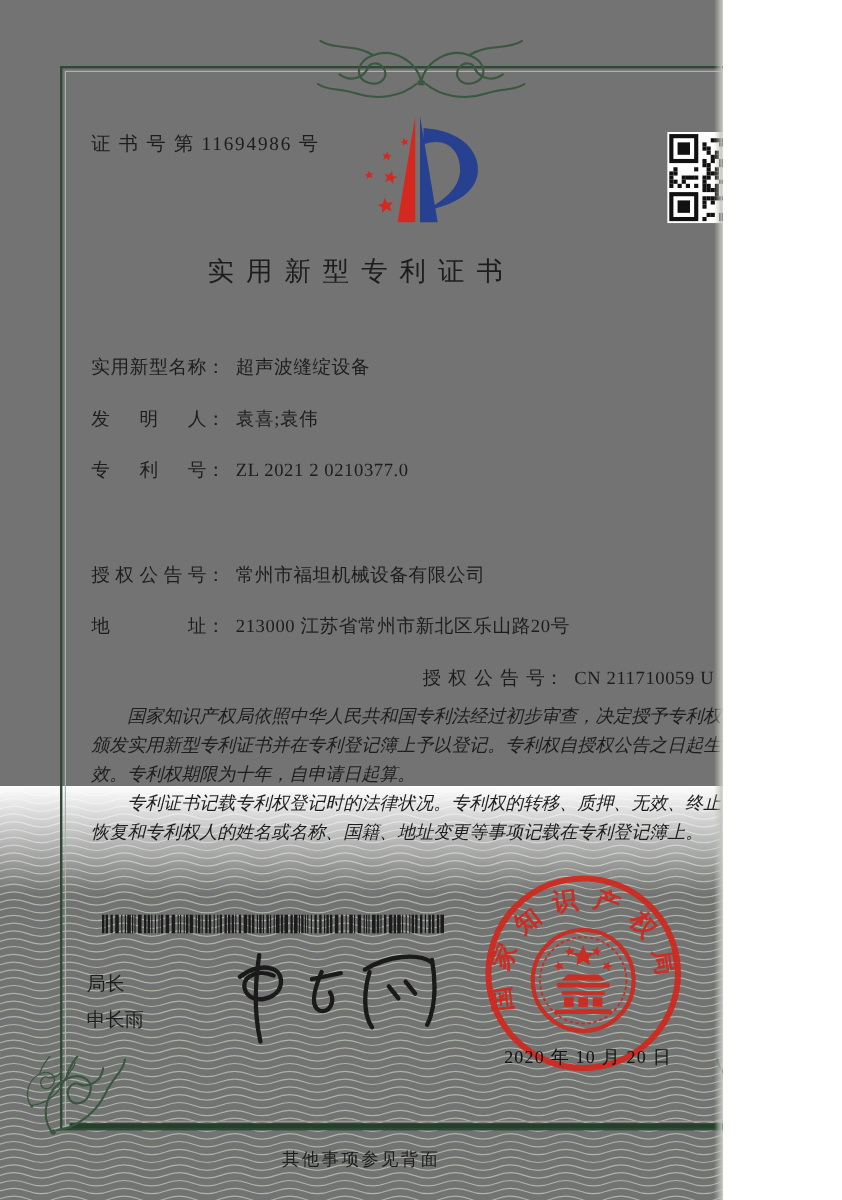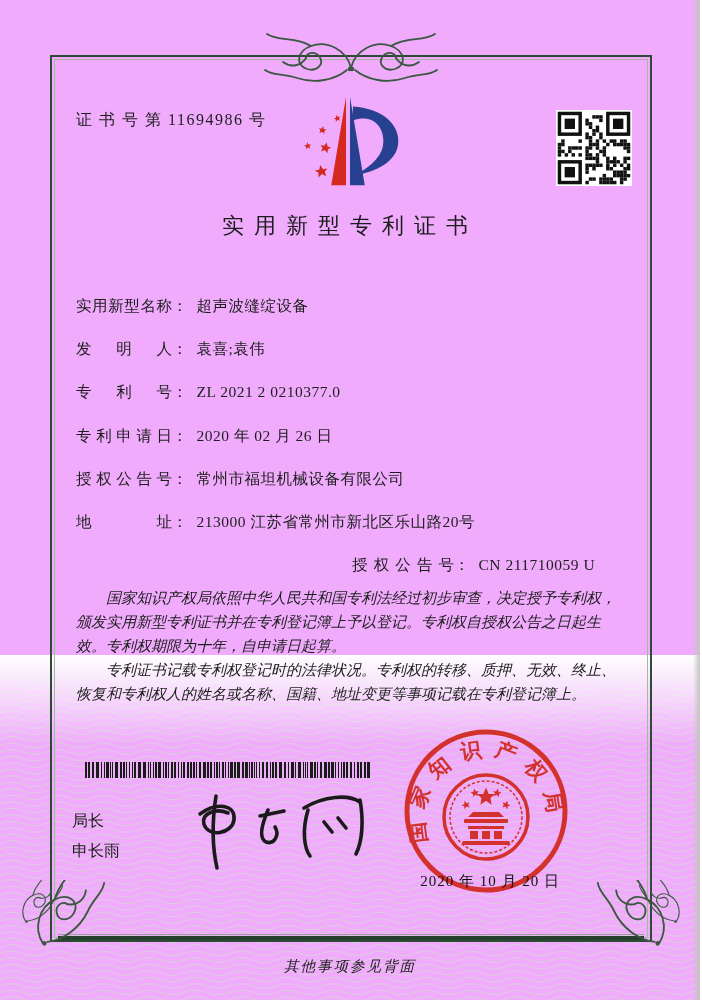--- a/index.html
+++ b/index.html
@@ -1,16 +1,16 @@
 <!DOCTYPE html>
 <html><head>
 <meta charset="utf-8">
 <style>
   html,body{margin:0;padding:0;background:#ffffff;}
-  .page{position:relative;width:700px;height:1000px;background:#f0abfc;overflow:hidden;
+  .page{position:relative;width:602px;height:1000px;background:#737373;overflow:hidden;
         font-family:"Liberation Serif","DejaVu Serif",serif;color:#1d1d1d;}
   .texture{position:absolute;left:0;top:655px;width:702px;height:345px;z-index:0;}
   .texture-fade{position:absolute;left:0;top:655px;width:702px;height:90px;z-index:0;
         background:linear-gradient(to bottom,#fefefe 0%,rgba(254,254,254,0) 100%);}
   .edge-right{position:absolute;right:0;top:0;width:7px;height:100%;z-index:5;
         background:linear-gradient(to right,rgba(185,188,180,0),#c2c5bc);}
   .frame{position:absolute;left:50px;top:55px;width:598px;height:883px;
         border:2px solid #2c4a35;z-index:1;}
   .frame-inner{position:absolute;left:2px;top:2px;right:2px;bottom:2px;border:1px solid #a9b3a7;}
   .bottom-rule-light{position:absolute;left:58px;top:934px;width:586px;height:1px;background:#97a096;z-index:2;}
@@ -31,21 +31,21 @@
   .body-text p{margin:0;text-indent:2em;}
   .barcode{position:absolute;left:85px;top:762px;width:290px;height:16px;z-index:2;}
   .director{position:absolute;left:72px;top:806px;font-size:16px;line-height:1.9;z-index:2;}
   .signature{position:absolute;left:172px;top:772px;z-index:2;}
   .seal{position:absolute;left:400px;top:725px;z-index:2;opacity:0.93;}
   .seal-date{position:absolute;left:408px;top:872px;width:164px;text-align:center;
         font-size:15px;letter-spacing:1px;color:#111;z-index:3;}
   .page-info{position:absolute;left:0;top:913px;width:100%;text-align:center;
         font-size:13.5px;letter-spacing:1px;z-index:2;}
   .back-note{position:absolute;left:0;top:957px;width:100%;text-align:center;
-        font-size:14.5px;font-style:italic;letter-spacing:2px;z-index:2;}
+        font-size:14.5px;letter-spacing:2px;z-index:2;}
 </style>
 </head>
 <body>
 
 <div class="page">
 
   <svg class="texture" id="waves">
       <path d="M0,6.0 q11.5,-4.5 23,0 q11.5,4.5 23,0 q11.5,-4.5 23,0 q11.5,4.5 23,0 q11.5,-4.5 23,0 q11.5,4.5 23,0 q11.5,-4.5 23,0 q11.5,4.5 23,0 q11.5,-4.5 23,0 q11.5,4.5 23,0 q11.5,-4.5 23,0 q11.5,4.5 23,0 q11.5,-4.5 23,0 q11.5,4.5 23,0 q11.5,-4.5 23,0 q11.5,4.5 23,0 q11.5,-4.5 23,0 q11.5,4.5 23,0 q11.5,-4.5 23,0 q11.5,4.5 23,0 q11.5,-4.5 23,0 q11.5,4.5 23,0 q11.5,-4.5 23,0 q11.5,4.5 23,0 q11.5,-4.5 23,0 q11.5,4.5 23,0 q11.5,-4.5 23,0 q11.5,4.5 23,0 q11.5,-4.5 23,0 q11.5,4.5 23,0 q11.5,-4.5 23,0" fill="none" stroke="#cfe2c6" stroke-width="1" opacity="0.6"></path>
       <path d="M0,12.5 q11.5,-4.5 23,0 q11.5,4.5 23,0 q11.5,-4.5 23,0 q11.5,4.5 23,0 q11.5,-4.5 23,0 q11.5,4.5 23,0 q11.5,-4.5 23,0 q11.5,4.5 23,0 q11.5,-4.5 23,0 q11.5,4.5 23,0 q11.5,-4.5 23,0 q11.5,4.5 23,0 q11.5,-4.5 23,0 q11.5,4.5 23,0 q11.5,-4.5 23,0 q11.5,4.5 23,0 q11.5,-4.5 23,0 q11.5,4.5 23,0 q11.5,-4.5 23,0 q11.5,4.5 23,0 q11.5,-4.5 23,0 q11.5,4.5 23,0 q11.5,-4.5 23,0 q11.5,4.5 23,0 q11.5,-4.5 23,0 q11.5,4.5 23,0 q11.5,-4.5 23,0 q11.5,4.5 23,0 q11.5,-4.5 23,0 q11.5,4.5 23,0 q11.5,-4.5 23,0" fill="none" stroke="#cfe2c6" stroke-width="1" opacity="0.6"></path>
       <path d="M0,19.0 q11.5,-4.5 23,0 q11.5,4.5 23,0 q11.5,-4.5 23,0 q11.5,4.5 23,0 q11.5,-4.5 23,0 q11.5,4.5 23,0 q11.5,-4.5 23,0 q11.5,4.5 23,0 q11.5,-4.5 23,0 q11.5,4.5 23,0 q11.5,-4.5 23,0 q11.5,4.5 23,0 q11.5,-4.5 23,0 q11.5,4.5 23,0 q11.5,-4.5 23,0 q11.5,4.5 23,0 q11.5,-4.5 23,0 q11.5,4.5 23,0 q11.5,-4.5 23,0 q11.5,4.5 23,0 q11.5,-4.5 23,0 q11.5,4.5 23,0 q11.5,-4.5 23,0 q11.5,4.5 23,0 q11.5,-4.5 23,0 q11.5,4.5 23,0 q11.5,-4.5 23,0 q11.5,4.5 23,0 q11.5,-4.5 23,0 q11.5,4.5 23,0 q11.5,-4.5 23,0" fill="none" stroke="#cfe2c6" stroke-width="1" opacity="0.6"></path>
@@ -288,23 +288,20 @@
 
   <div class="row" style="top:296px;">
     <span class="lbl">实用新型名称</span><span>：</span><span class="val">超声波缝绽设备</span>
   </div>
   <div class="row" style="top:339px;">
     <span class="lbl">发明人</span><span>：</span><span class="val">袁喜;袁伟</span>
   </div>
   <div class="row" style="top:382px;">
     <span class="lbl">专利号</span><span>：</span><span class="val">ZL 2021 2 0210377.0</span>
   </div>
-  <div class="row" style="top:426px;">
-    <span class="lbl">专利申请日</span><span>：</span><span class="val">2020 年 02 月 26 日</span>
-  </div>
   <div class="row" style="top:469px;">
     <span class="lbl">授权公告号</span><span>：</span><span class="val">常州市福坦机械设备有限公司</span>
   </div>
   <div class="row" style="top:512px;">
     <span class="lbl">地址</span><span>：</span><span class="val">213000 江苏省常州市新北区乐山路20号</span>
   </div>
   <div class="grant2" style="top:555px;">
     <span class="lbl2">授权公告号</span><span>：</span><span class="val">CN 211710059 U</span>
   </div>
 

